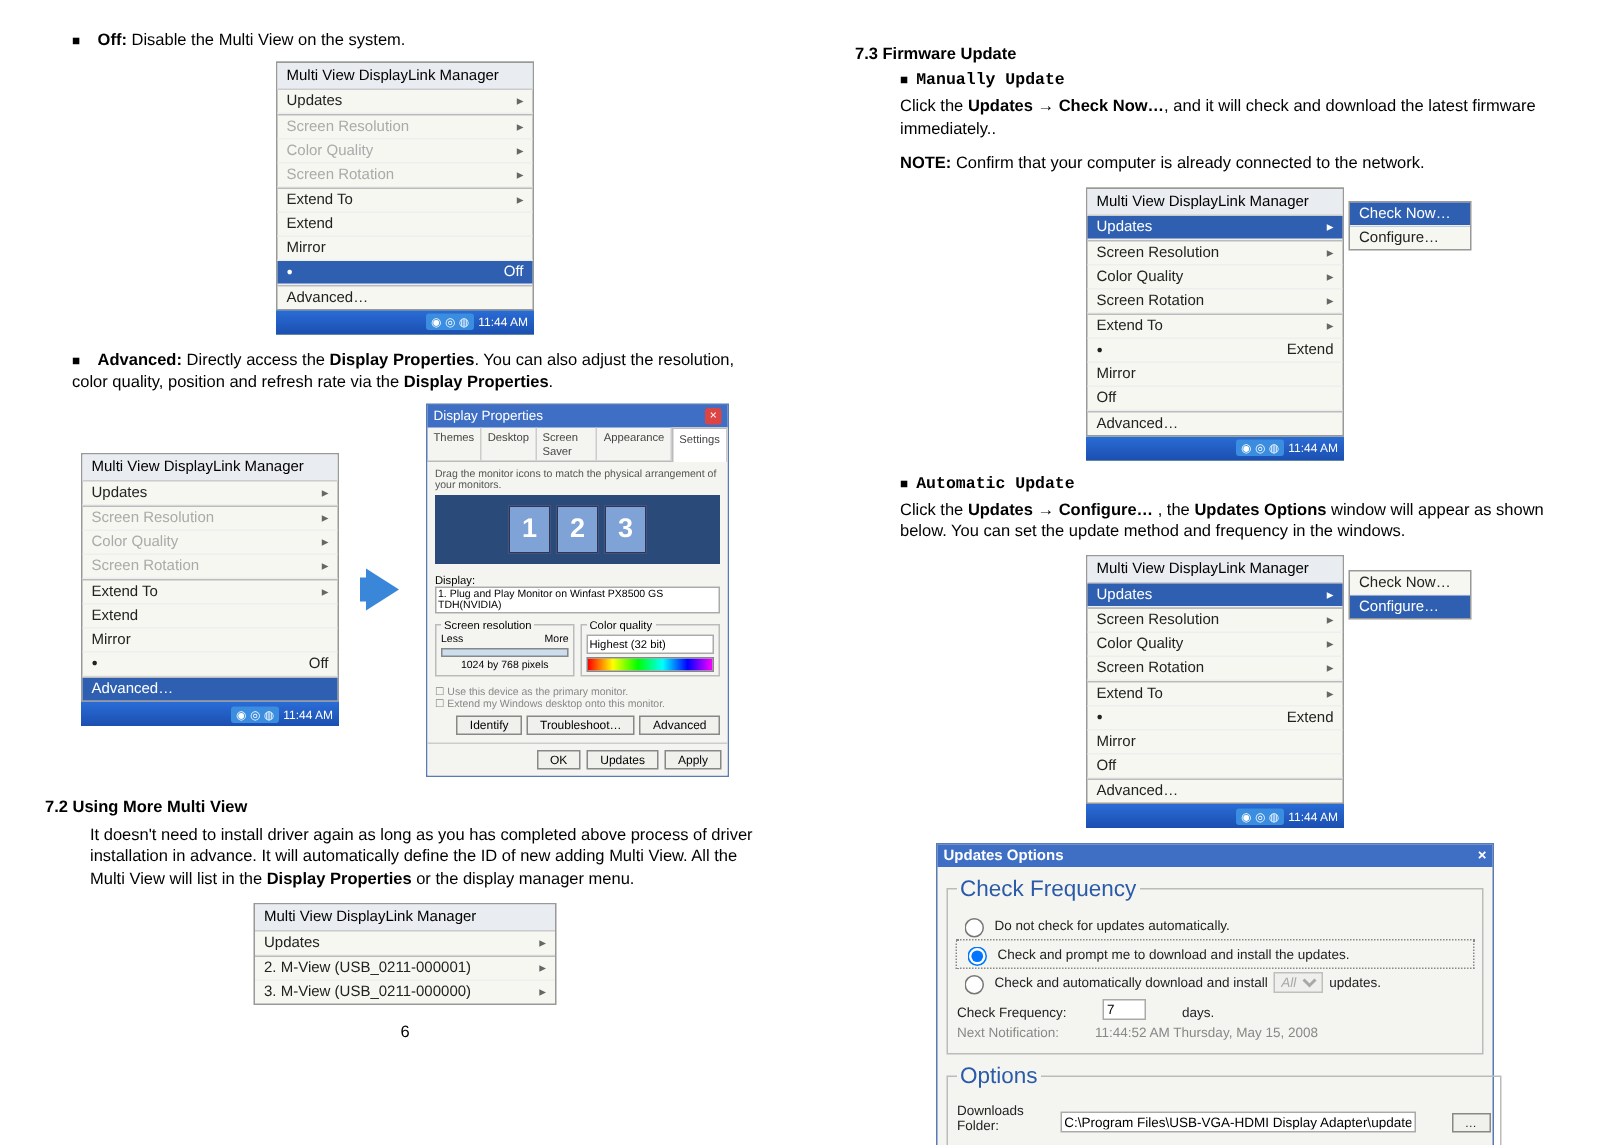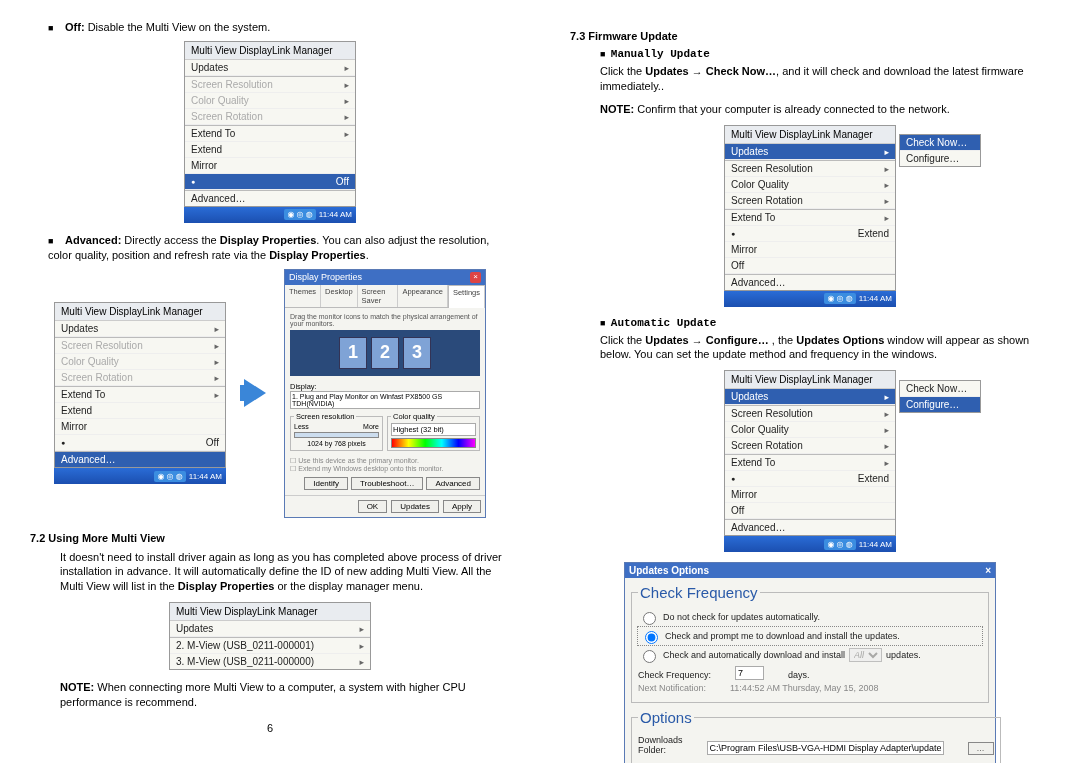--- a/index.html
+++ b/index.html
@@ -298,23 +298,20 @@
             <span class="arrow"></span>
           </div>
         <div class="row">
             <span>3. M-View (USB_0211-000000)</span>
             <span class="arrow"></span>
           </div>
       </div>
     </div>
   </div>
 
-  <div class="para">
-    <b>NOTE:</b><span> When connecting more Multi View to a computer, a system with higher CPU performance is recommend.</span>
-  </div>
 
   <div class="pagenum">6</div>
 </div>
 
 <div class="col">
   <h2>7.3 Firmware Update</h2>
   <div class="sub">Manually Update</div>
   <div class="para">
     <span>Click the </span><b>Updates</b><span> → </span><b>Check Now…</b><span>, and it will check and download the latest firmware immediately..</span>
   </div>

